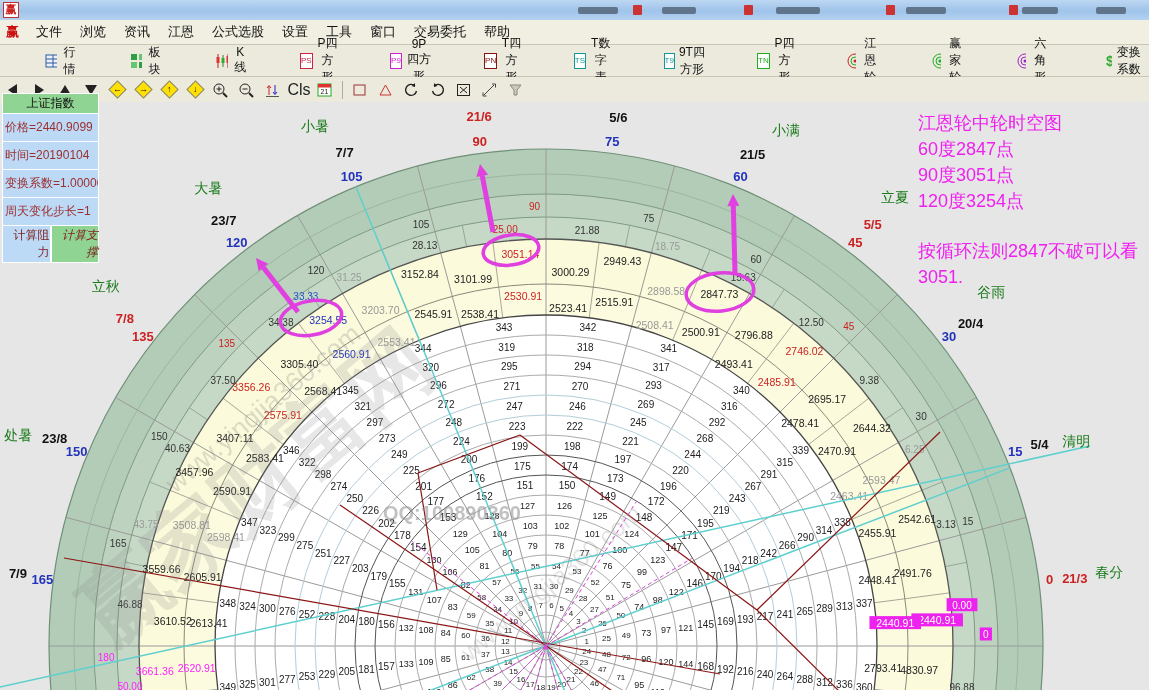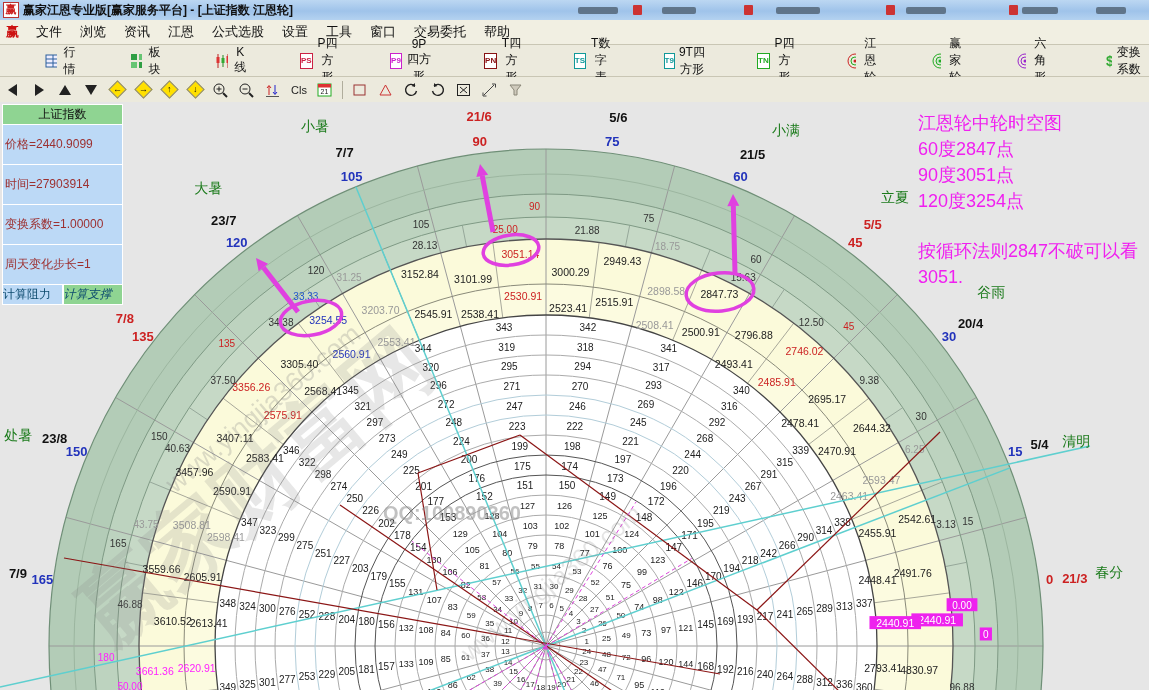--- a/index.html
+++ b/index.html
@@ -16,50 +16,49 @@
   
   #menubar{position:absolute;left:0;top:20px;width:1149px;height:24px;background:#f1efe2;
     border-bottom:1px solid #c9c6b4;display:flex;align-items:center;font-size:13px;color:#111;}
   #menu-logo{color:#c11;font-weight:bold;font-size:13px;margin:0 8px 0 6px;}
   .menu-item{padding:16px 9px;cursor:default;}
   
   #toolbar1{position:absolute;left:0;top:45px;width:1149px;height:31px;background:#eceadd;
     border-bottom:1px solid #c9c6b4;display:flex;align-items:center;font-size:12px;color:#111;}
   .tb1-btn{display:flex;align-items:center;gap:4px;padding:3px 6px;border:1px solid transparent;background:none;
     font-size:12px;color:#111;font-family:inherit;margin-left:38px;}
-  .lettericon{display:inline-block;width:16px;height:14px;border:1px solid;font-size:8px;font-weight:bold;
+  .lettericon{display:inline-block;width:16px;height:14px;border:1px solid;font-size:8px;font-weight:normal;
     line-height:14px;text-align:right;background:#fff;}
   #toolbar2{position:absolute;left:0;top:77px;width:1149px;height:25px;background:#eceadd;
     border-bottom:1px solid #b9b6a4;display:flex;align-items:center;}
   .tb2-btn{width:24px;height:21px;margin:0 1px;display:flex;align-items:center;justify-content:center;
     border:1px solid transparent;background:none;font-size:12px;color:#222;font-family:inherit;padding:0;}
   .tb2-sep{width:1px;height:18px;background:#b0ad9c;margin:0 4px;}
   .diamond{width:11px;height:11px;background:#ffe000;border:1px solid #888;transform:rotate(45deg);
     display:flex;align-items:center;justify-content:center;}
   .diamond span{transform:rotate(-45deg);font-size:9px;color:#111;line-height:1;}
   
-  #panel{position:absolute;left:2px;top:104px;width:121px;font-size:12px;z-index:5;}
+  #panel{position:absolute;left:2px;top:93px;width:97px;font-size:12px;z-index:5;}
   #panel-header{background:#8fd492;color:#111;text-align:center;padding:1px 0;border:1px solid #fff;}
-  .panel-row{background:#bcd9f6;color:#9c3030;padding:11px 2px;border:1px solid #fff;border-top:none;white-space:nowrap;overflow:hidden;}
+  .panel-row{background:#bcd9f6;color:#9c3030;padding:5px 2px;border:1px solid #fff;border-top:none;white-space:nowrap;overflow:hidden;}
   #panel-btns{display:flex;}
-  .panel-btn{flex:1;text-align:left;color:#0c4a6e;padding:1px 0;border:1px solid #fff;border-top:none;background:#bcd9f6;font-size:12px;font-family:inherit;}
+  .panel-btn{flex:1;text-align:right;color:#7f1d1d;padding:1px 0;border:1px solid #fff;border-top:none;background:#bcd9f6;font-size:12px;font-family:inherit;}
   .panel-btn.green{background:#8fd492;font-style:italic;}
   
   #chart{position:absolute;left:0;top:102px;width:1149px;height:588px;background:#e6e6e6;overflow:hidden;}
   
   #note{position:absolute;left:918px;top:110px;width:235px;color:#f020f0;font-size:18px;line-height:26px;z-index:6;}
   .note-gap{height:24px;}
 </style>
 </head>
 <body>
 <div id="app">
 
   <div id="titlebar">
     <span id="title-logo">赢</span>
-    <span>赢家江恩专业版[赢家服务平台] - [上证指数 江恩轮]</span>
     <span id="title-deco">
         <span class="tb-blob" style="left: 578px; width: 40px;"></span>
         <span class="tb-blob" style="left: 662px; width: 34px;"></span>
         <span class="tb-blob" style="left: 776px; width: 44px;"></span>
         <span class="tb-blob" style="left: 906px; width: 40px;"></span>
         <span class="tb-blob" style="left: 1022px; width: 36px;"></span>
         <span class="tb-blob" style="left: 1096px; width: 30px;"></span>
         <span class="tb-red" style="left: 633px;"></span>
         <span class="tb-red" style="left: 744px;"></span>
         <span class="tb-red" style="left: 886px;"></span>
@@ -222,21 +221,21 @@
           <line x1="4.5" y1="7" x2="9.5" y2="7" stroke="#222"></line>
         </svg>
       </button>
       <button class="tb2-btn">
         <svg width="18" height="16">
           <path d="M5 13 L5 4 M3 6 L5 3.5 L7 6" stroke="#c22" fill="none"></path>
           <path d="M11 3 L11 12 M9 10 L11 12.5 L13 10" stroke="#22c" fill="none"></path>
           <line x1="2" y1="14.5" x2="15" y2="14.5" stroke="#555"></line>
         </svg>
       </button>
-      <button class="tb2-btn" style="font-size: 11px;">Cls</button>
+      <button class="tb2-btn" style="font-size: 16px;">Cls</button>
       <button class="tb2-btn">
         <svg width="18" height="16">
           <rect x="2" y="2" width="13" height="12" fill="#fff" stroke="#2a2"></rect>
           <rect x="2" y="2" width="13" height="3.5" fill="#d33"></rect>
           <text x="8.5" y="12" font-size="7" fill="#222" text-anchor="middle">21</text>
         </svg>
       </button>
       <span class="tb2-sep"></span>
       <button class="tb2-btn">
         <svg width="18" height="16">
@@ -278,21 +277,21 @@
         <svg width="18" height="16">
           <path d="M3 3 L14 3 L10 8 L10 13 L7 13 L7 8 Z" fill="#cfcabc" stroke="#8a8778"></path>
         </svg>
       </button>
     </div>
 
   <div id="panel">
     <div id="panel-header">上证指数</div>
     <div id="panel-rows">
         <div class="panel-row">价格=2440.9099</div>
-        <div class="panel-row">时间=27903914</div>
+        <div class="panel-row">时间=20190104</div>
         <div class="panel-row">变换系数=1.00000</div>
         <div class="panel-row">周天变化步长=1</div>
       </div>
     <div id="panel-btns">
         <button class="panel-btn">计算阻力</button>
         <button class="panel-btn green">计算支撑</button>
       </div>
   </div>
 
   <div id="chart"><svg width="1149" height="588">

